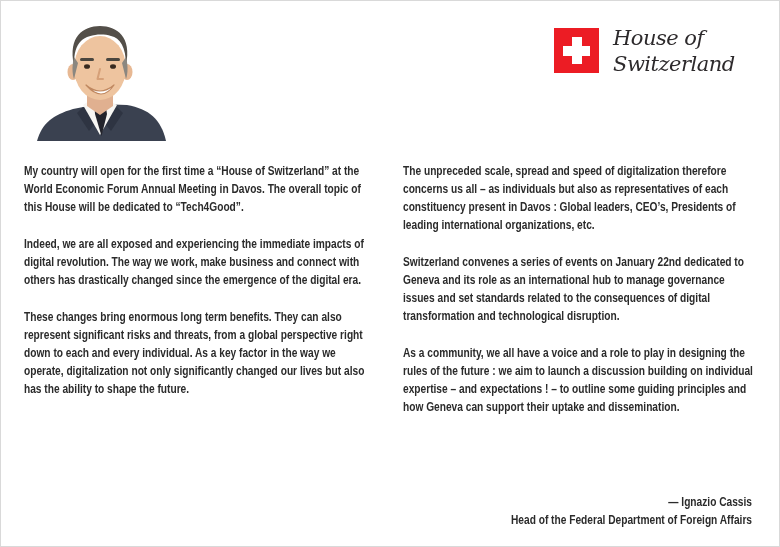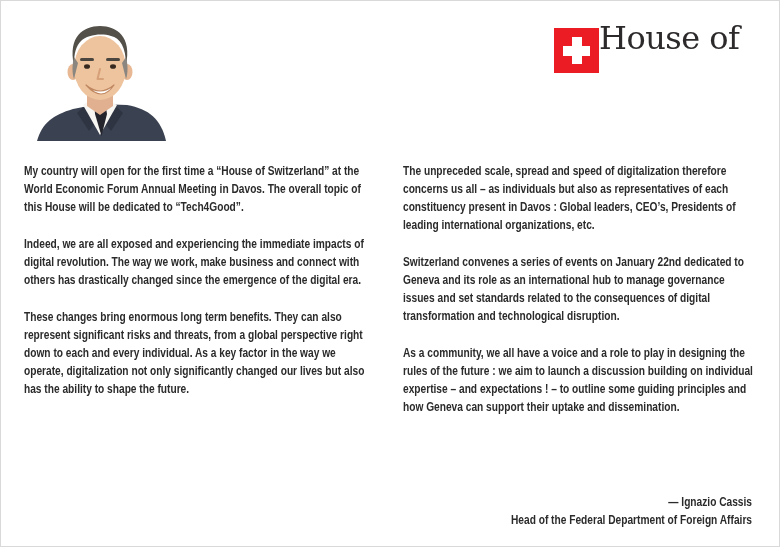--- a/index.html
+++ b/index.html
@@ -54,23 +54,25 @@
   }
   .flag .bar-h {
     position: absolute;
     left: 9px;
     top: 17.5px;
     width: 27px;
     height: 10px;
     background: #ffffff;
   }
   .logo-text {
+    margin-left: 14px;
     margin-top: -3px;
     font-family: "DejaVu Serif", "Liberation Serif", serif;
-    font-size: 32px;
+    font-style: italic;
+    font-size: 21px;
     line-height: 26px;
     color: #2d2a2c;
     letter-spacing: -0.5px;
     white-space: nowrap;
   }
 
   
   .col {
     position: absolute;
     top: 161px;
@@ -143,20 +145,21 @@
     </svg>
   </div>
 
   <div class="logo">
     <div class="flag">
       <div class="bar-v"></div>
       <div class="bar-h"></div>
     </div>
     <div class="logo-text">
       <div>House of</div>
+      <div>Switzerland</div>
     </div>
   </div>
 
   <div class="col col-left">
     <p>My country will open for the first time a “House of Switzerland” at the World Economic Forum Annual Meeting in Davos. The overall topic of this House will be dedicated to “Tech4Good”.</p>
     <p>Indeed, we are all exposed and experiencing the immediate impacts of digital revolution. The way we work, make business and connect with others has drastically changed since the emergence of the digital era.</p>
     <p>These changes bring enormous long term benefits. They can also represent significant risks and threats, from a global perspective right down to each and every individual. As a key factor in the way we operate, digitalization not only significantly changed our lives but also has the ability to shape the future.</p>
   </div>
 
   <div class="col col-right">

